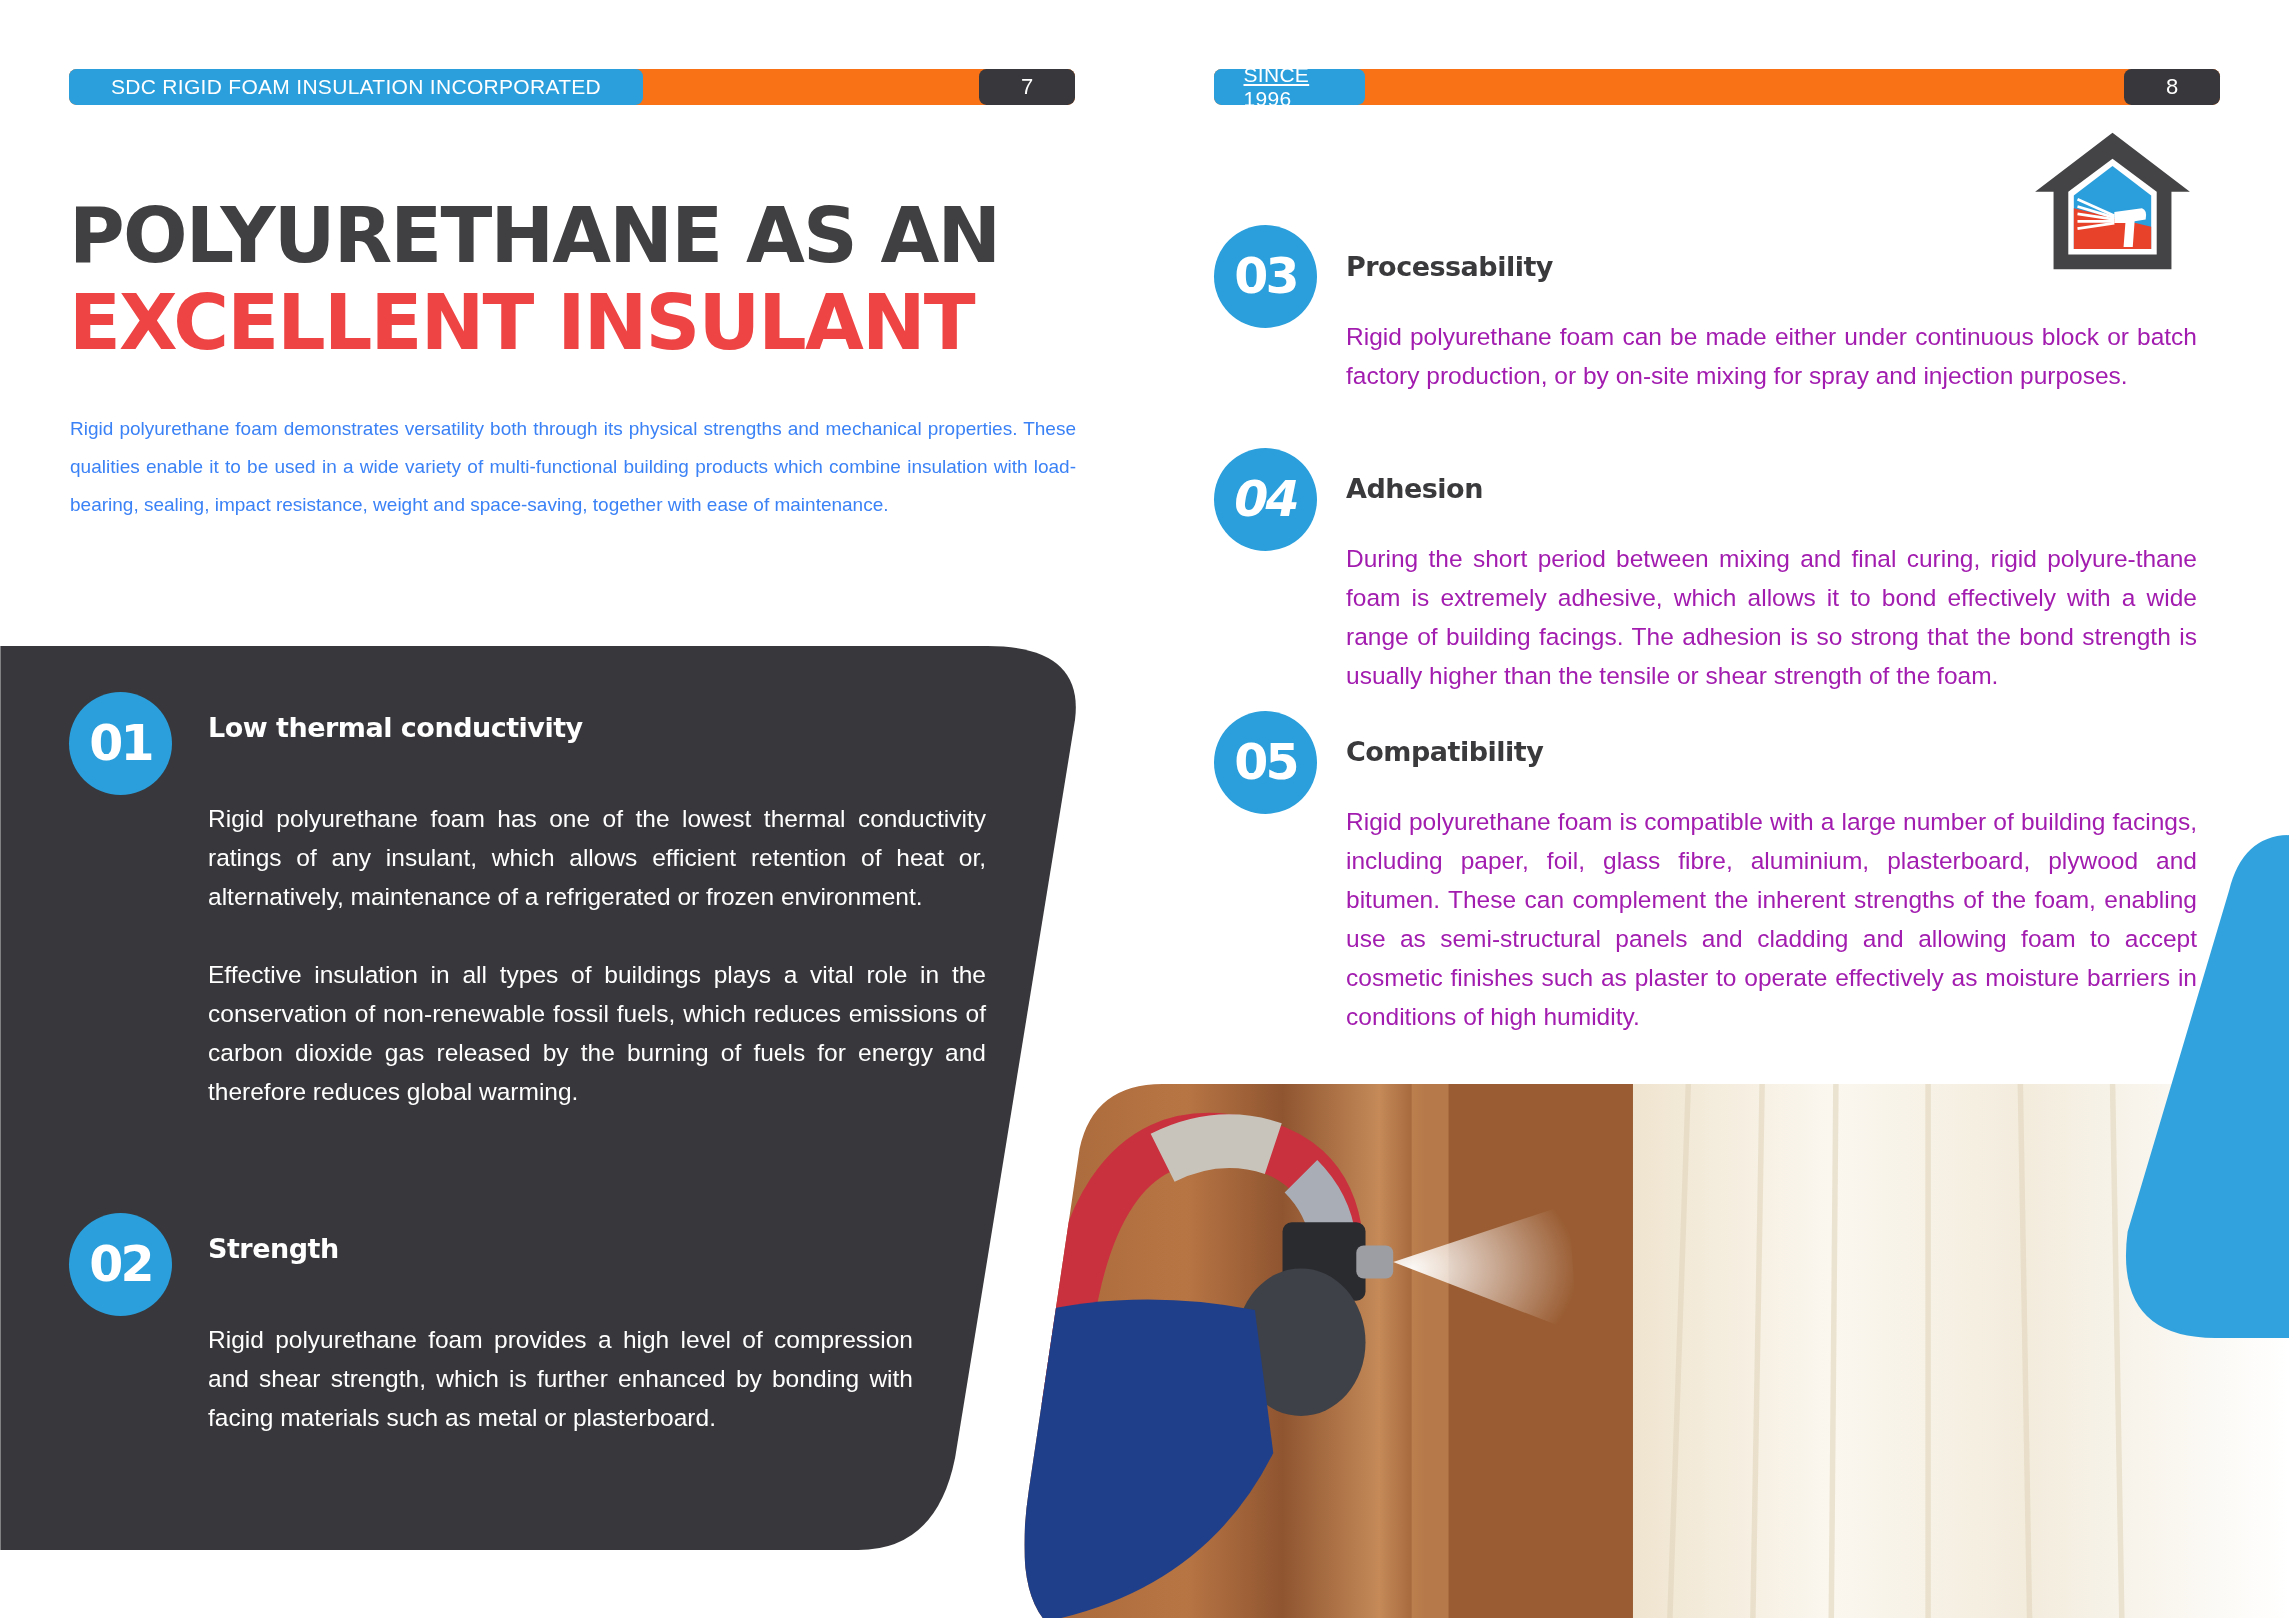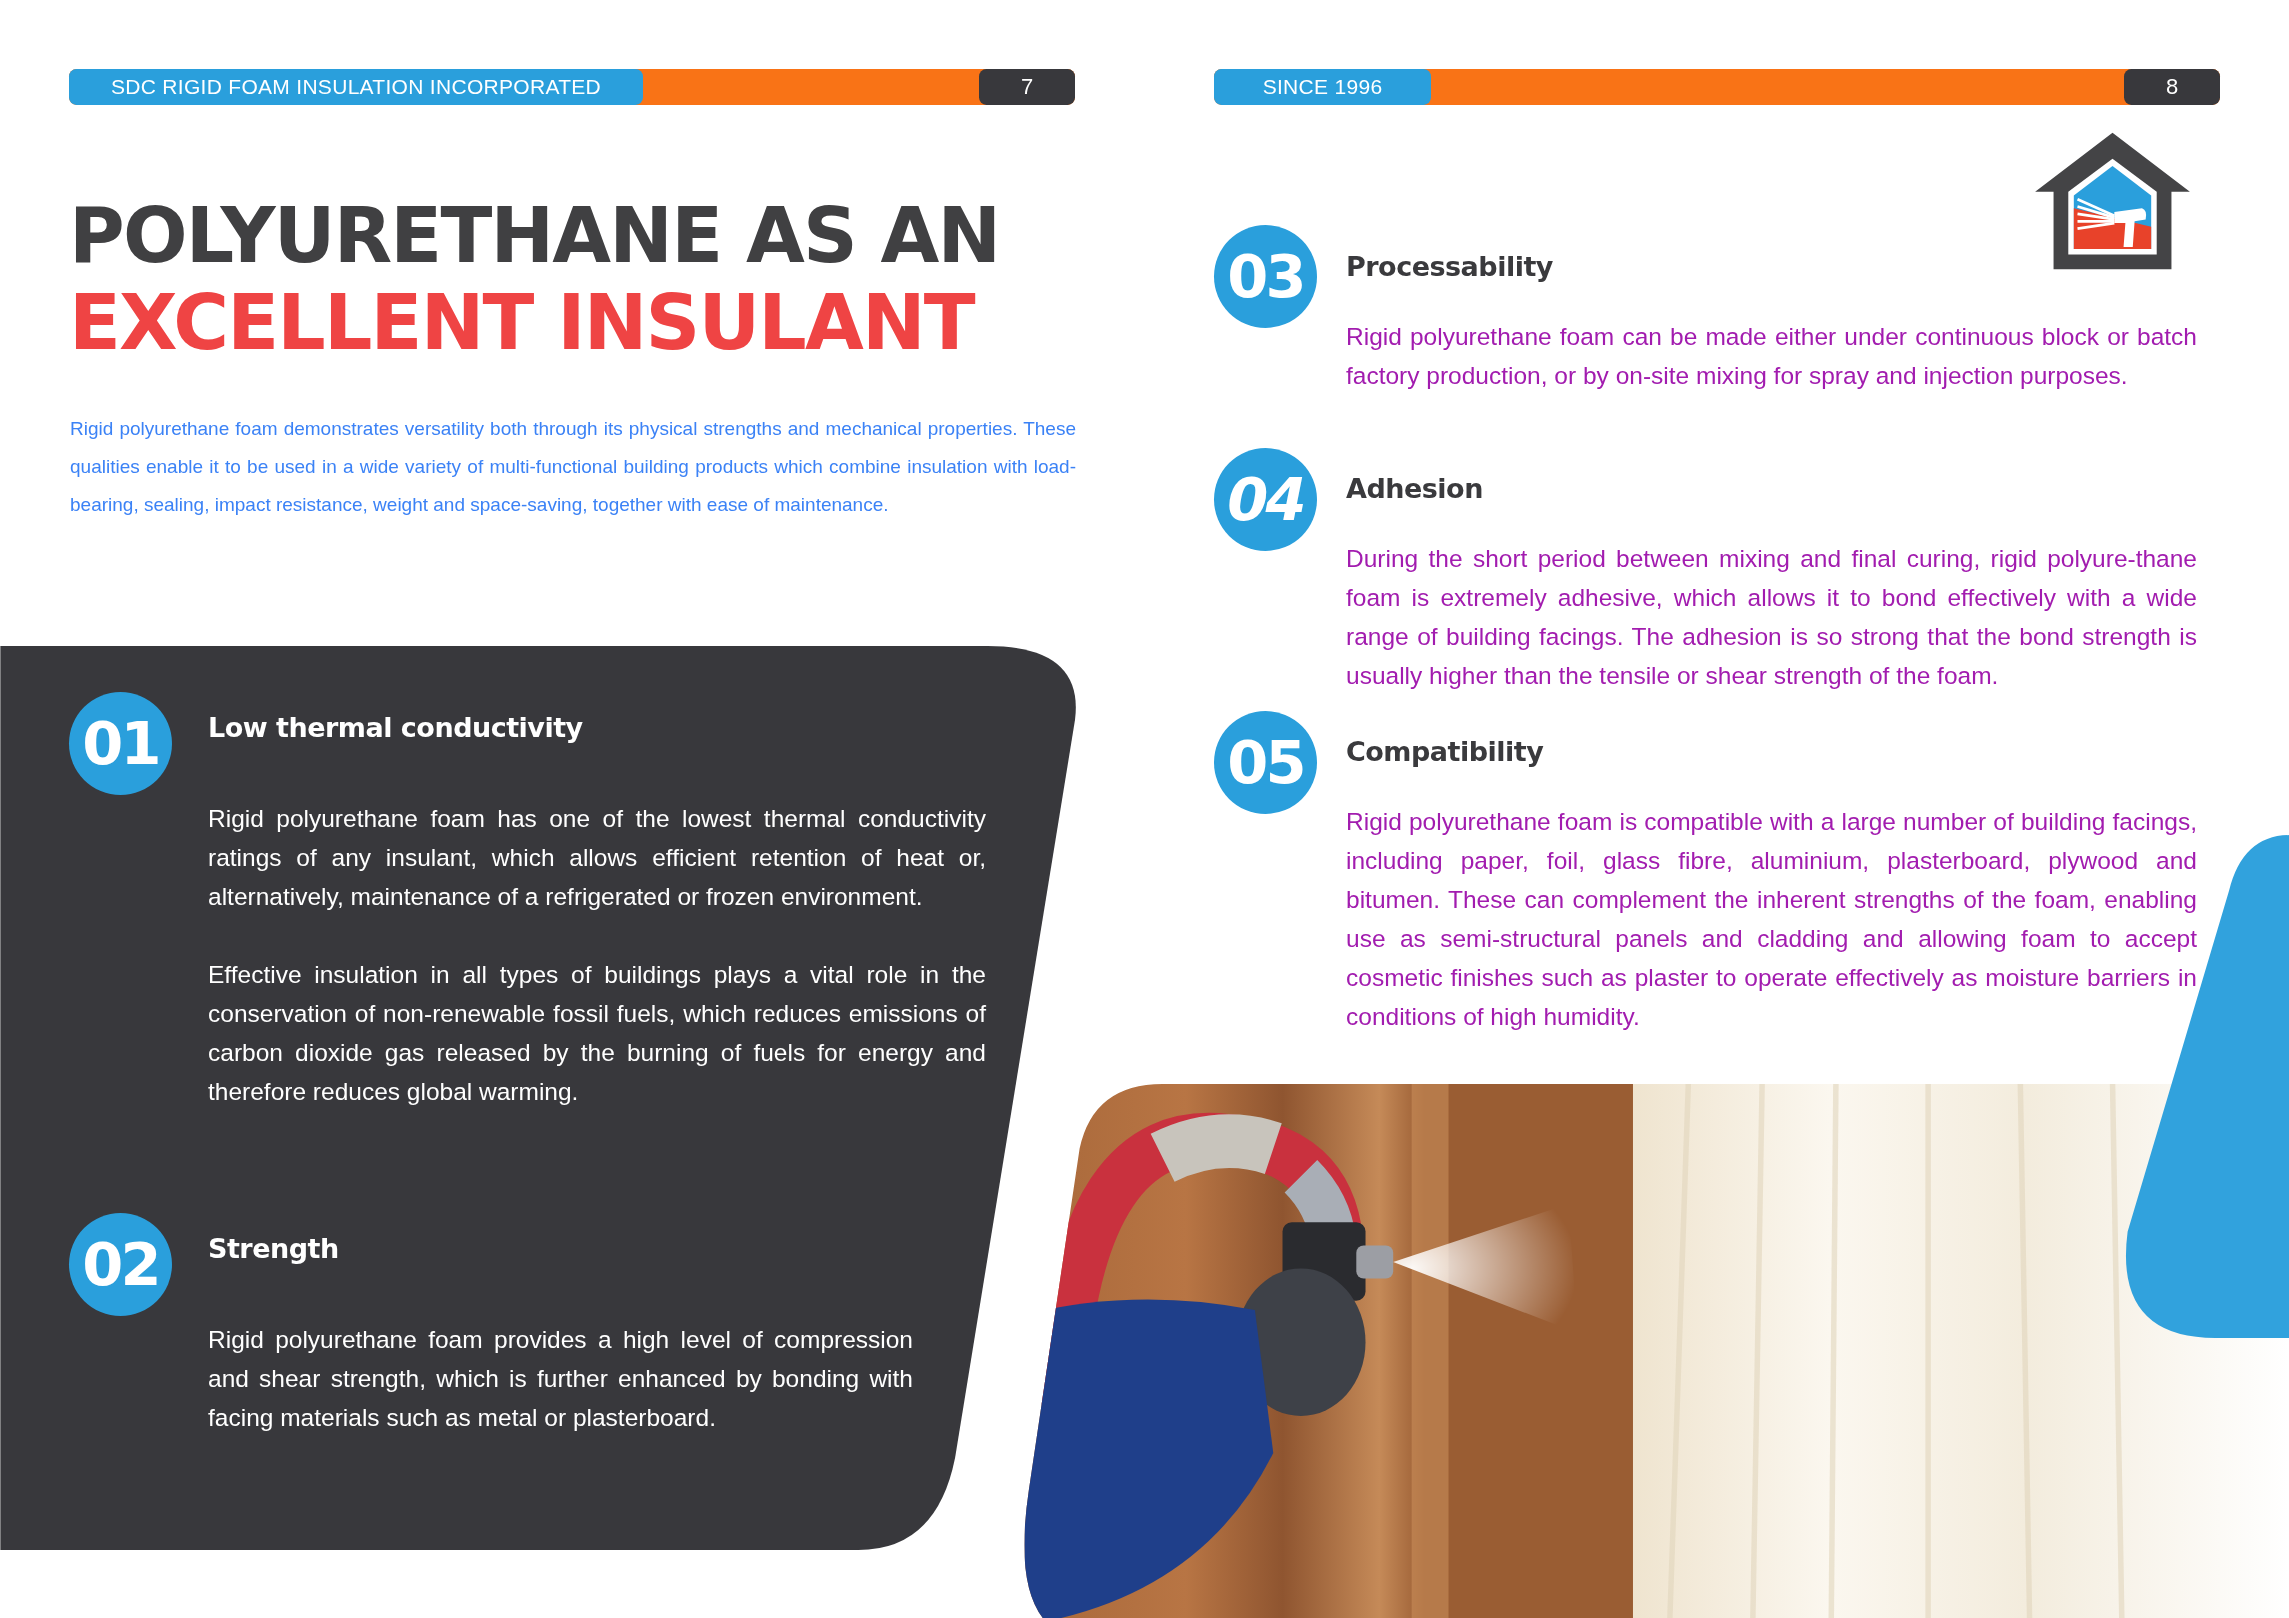--- a/index.html
+++ b/index.html
@@ -10,21 +10,21 @@
   .hbar { position: absolute; top: 69px; height: 36px; background: #f97316; border-radius: 7.4px; }
   .hbar.left  { left: 69px;   width: 1006px; }
   .hbar.right { left: 1214px; width: 1006px; }
   .hbar .label {
     position: absolute; top: 0; left: 0; height: 36px;
     background: #2a9fdc; color: #fff; border-radius: 7.4px;
     font-size: 21px; font-weight: 500; letter-spacing: 0.3px;
     display: flex; align-items: center; justify-content: center; padding: 0 29.5px;
   }
   .hbar.left .label { width: 574px; }
-  .hbar.right .label { width: 217px; }
+  .hbar.right .label { width: 151px; text-decoration: underline; }
   .hbar .pagenum {
     position: absolute; top: 0; height: 36px; width: 96px;
     background: #38383c; color: #fff; border-radius: 7.4px;
     font-size: 22px; display: flex; align-items: center; justify-content: center;
   }
   .hbar.left .pagenum { left: 910px; }
   .hbar.right .pagenum { right: 0; }
 
   
   .title { position: absolute; left: 69px; top: 192px; font-family: "DejaVu Sans", sans-serif; font-weight: 700; letter-spacing: -1.8px; line-height: 87px; font-size: 76px; }
@@ -36,21 +36,21 @@
     font-size: 19px; line-height: 38px; text-align: justify; color: #3b82f6;
   }
 
   
   .dark-panel { position: absolute; left: 0; top: 646px; width: 1080px; height: 904px; }
   .dark-panel svg { position: absolute; left: 0; top: 0; }
 
   .numcircle {
     position: absolute; width: 103px; height: 103px; border-radius: 50%;
     background: #2a9fdc; color: #fff; font-family: "DejaVu Sans", sans-serif;
-    font-weight: 700; font-size: 59px; letter-spacing: -2.8px;
+    font-weight: 700; font-size: 49px; letter-spacing: -2.8px;
     display: flex; align-items: center; justify-content: center;
   }
   .feat-title { position: absolute; font-family: "DejaVu Sans", sans-serif; font-weight: 700; font-size: 27px; letter-spacing: -0.5px; }
   .feat-text { position: absolute; font-size: 24.5px; line-height: 39px; text-align: justify; }
   .dark-panel .feat-title, .dark-panel .feat-text { color: #ffffff; }
   .dark-panel .feat-text p + p { margin-top: 39px; }
 
   .right-col .feat-title { color: #3a3a3d; }
   .right-col .feat-text { color: #a21caf; }
 

